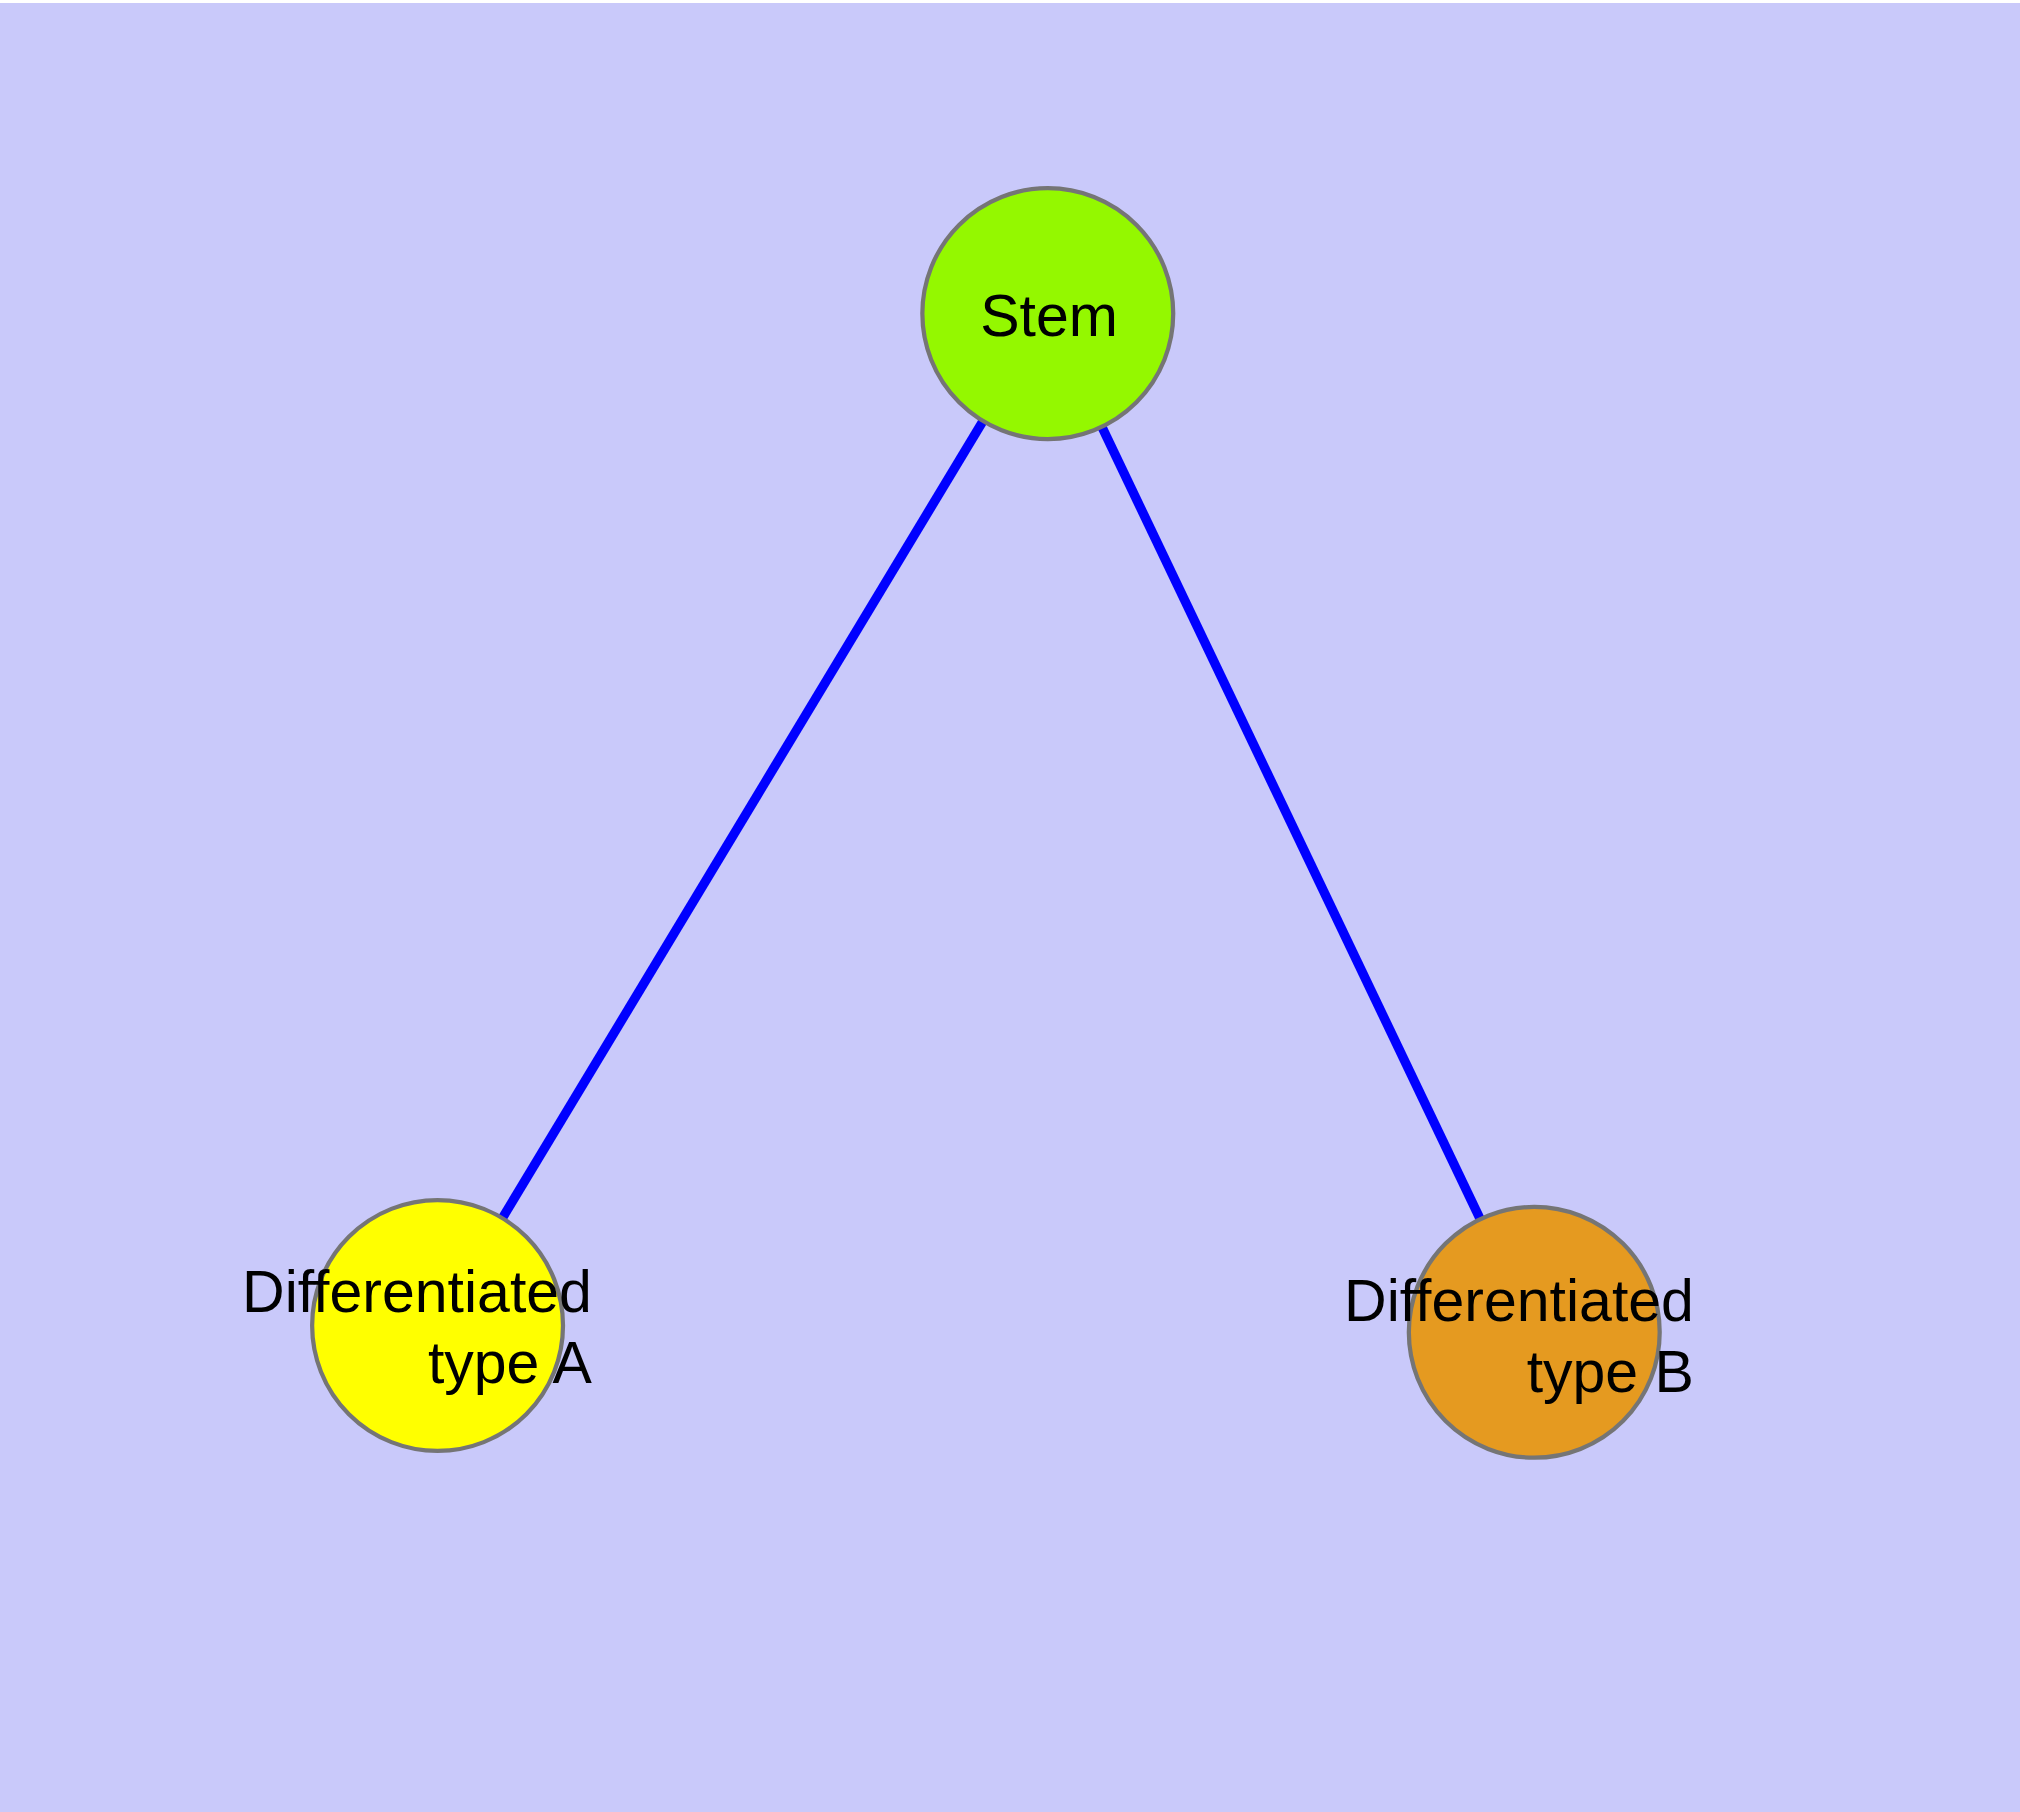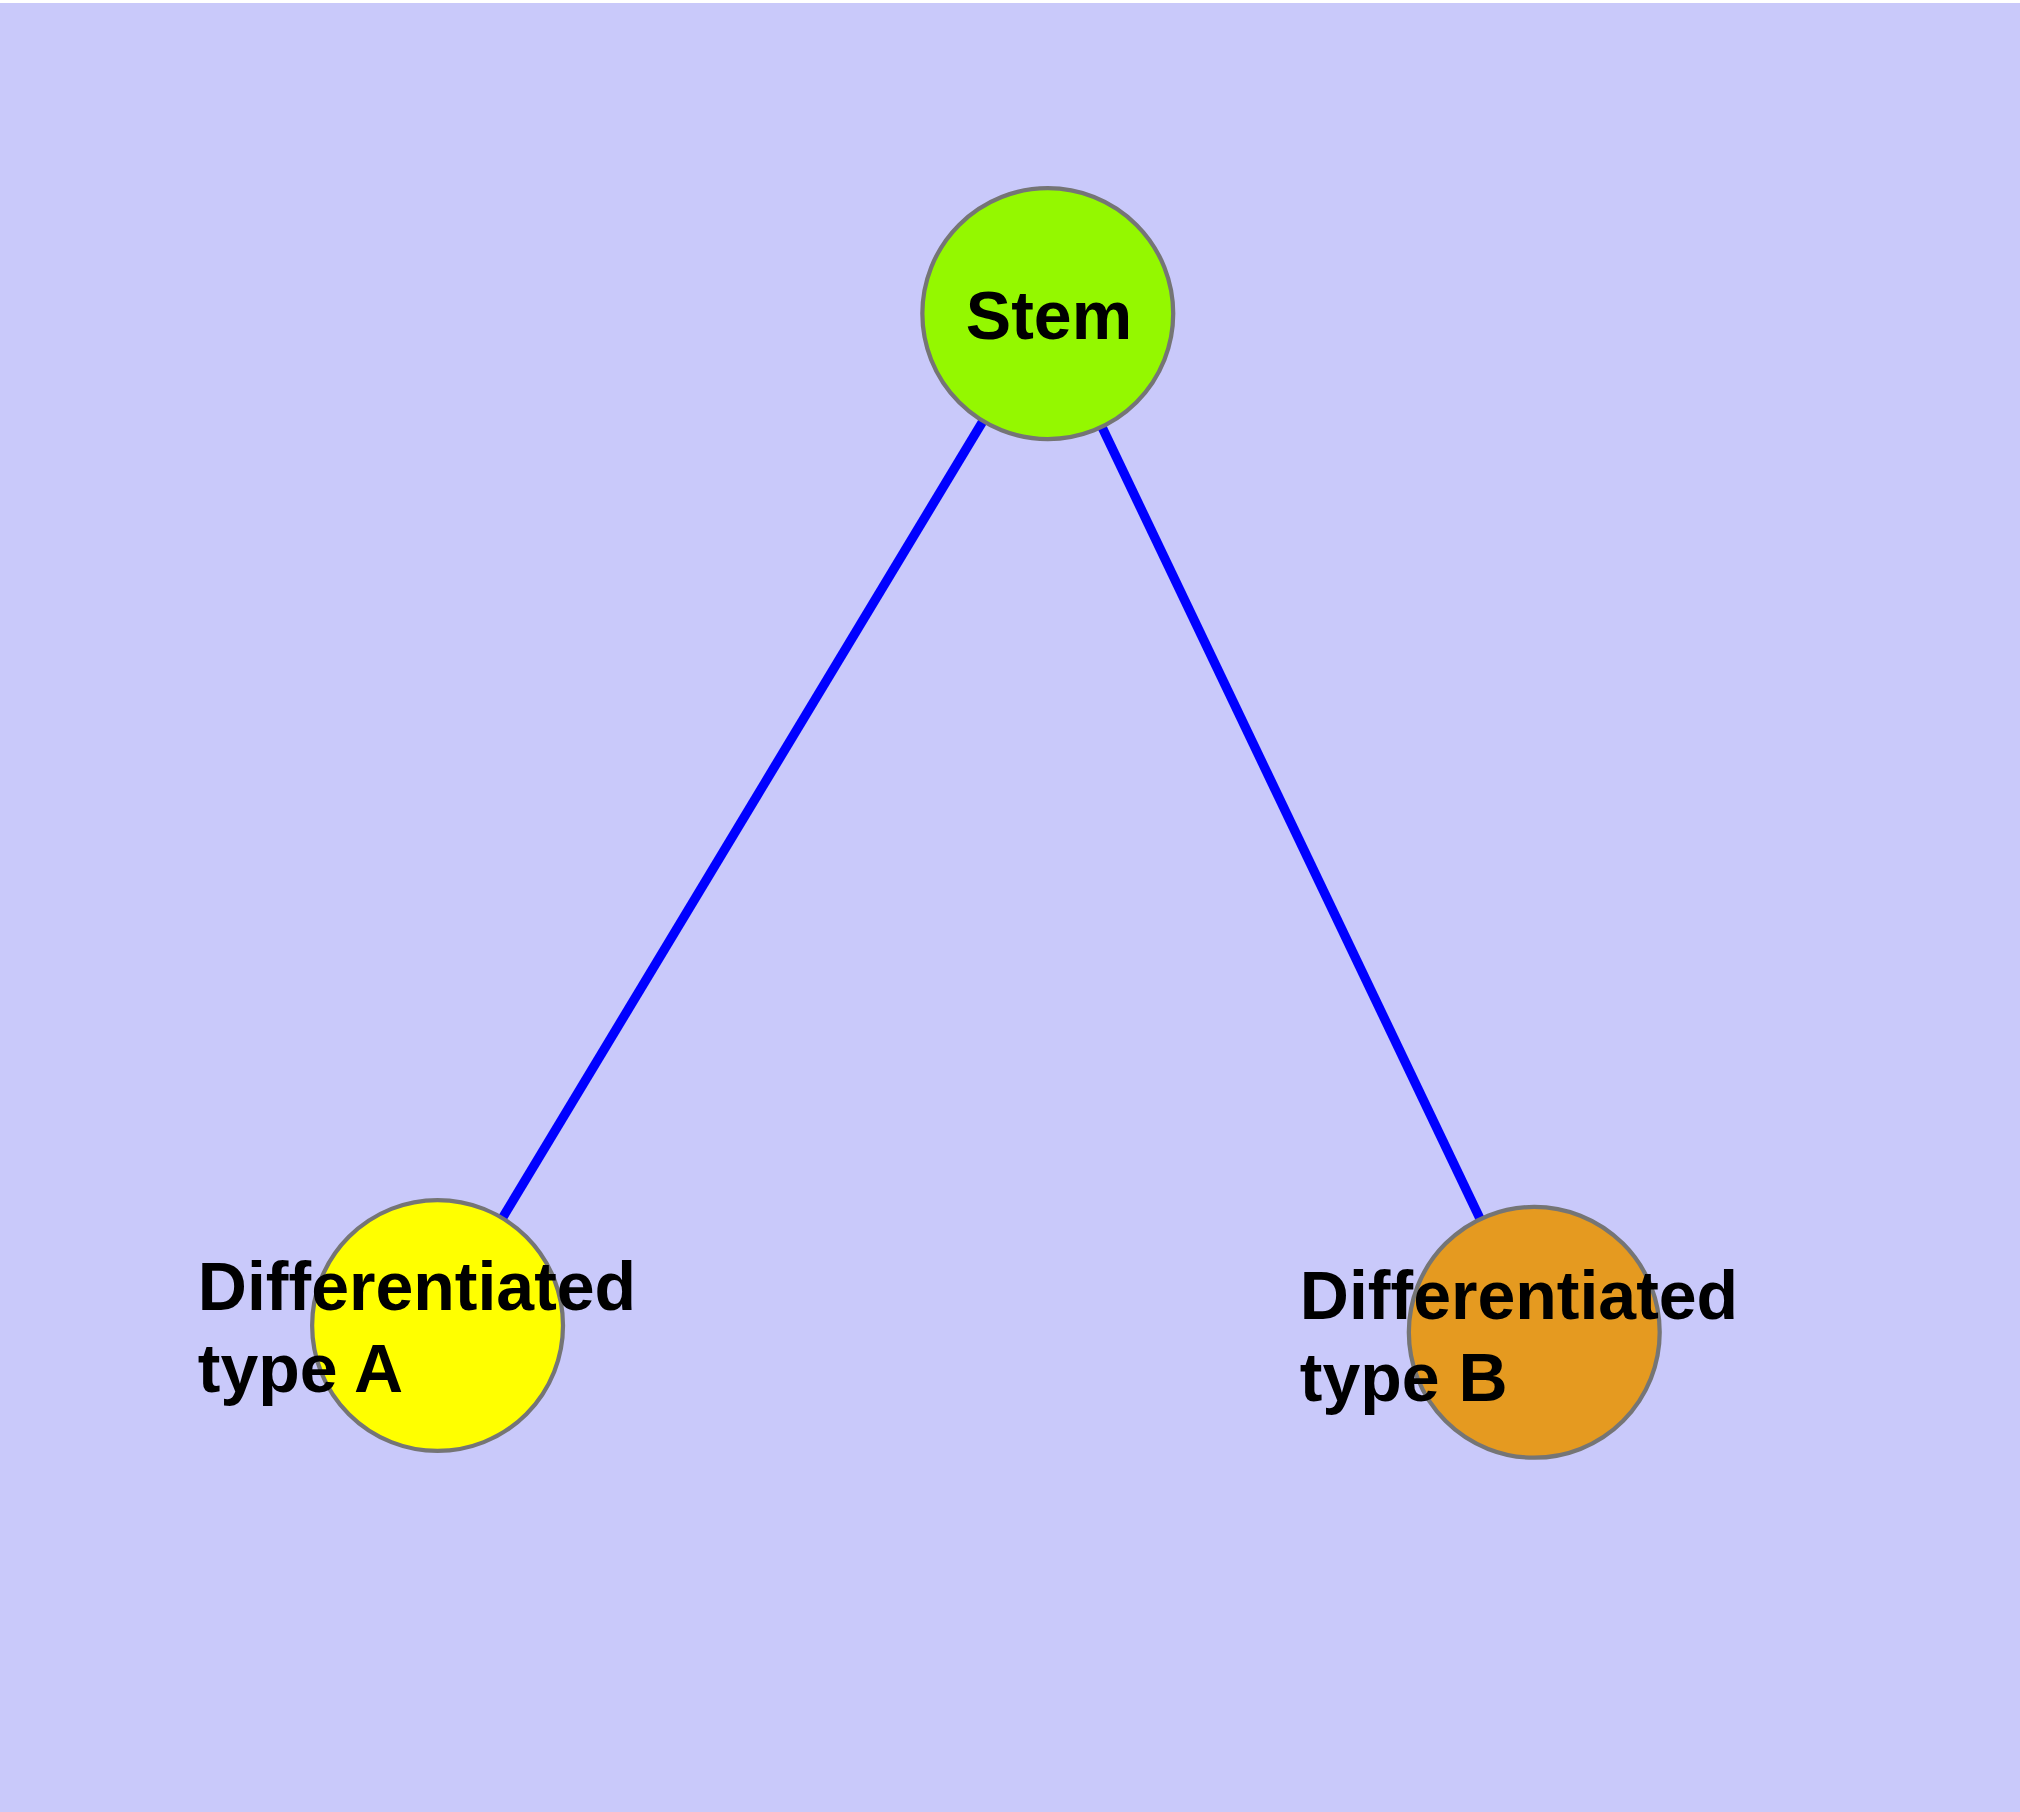--- a/index.html
+++ b/index.html
@@ -29,24 +29,24 @@
     top: 0;
     width: 100%;
     height: 100%;
     z-index: 1;
   }
   .node-label {
     position: absolute;
     transform: translate(-50%, -50%);
     z-index: 2;
     color: #000000;
-    font-weight: bold;
-    font-size: 68px;
+    font-weight: normal;
+    font-size: 59px;
     line-height: 1.2;
-    text-align: left;
+    text-align: right;
     white-space: pre-line;
     pointer-events: none;
   }
 </style>
 </head>
 <body>
 
 <div class="canvas" style="background: rgb(201, 201, 250);">
   <div class="top-strip"></div>
   <svg id="graph-svg" viewBox="0 0 2384 2138" xmlns="http://www.w3.org/2000/svg">

